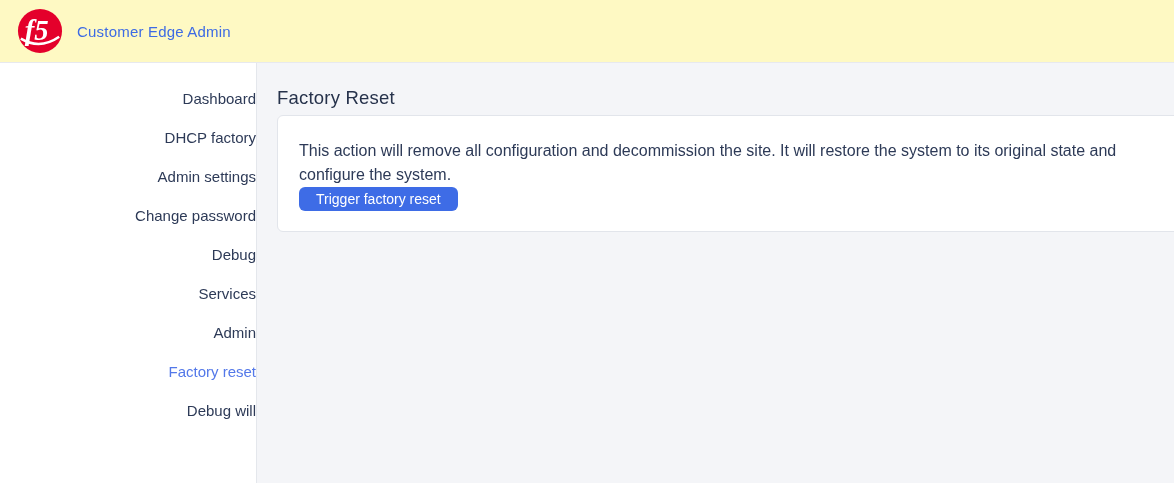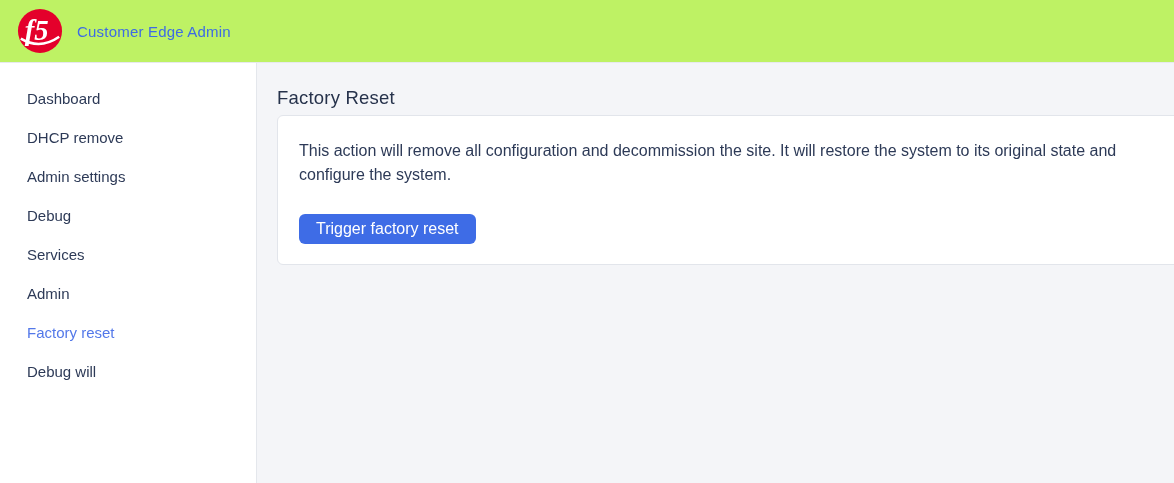--- a/index.html
+++ b/index.html
@@ -7,21 +7,21 @@
   body {
     font-family: "Liberation Sans", "DejaVu Sans", sans-serif;
     background: #ffffff;
     color: #2D3A57;
   }
   .header {
     height: 63px;
     display: flex;
     align-items: center;
     padding-left: 17px;
-    background: #bef264;
+    background: #fef9c3;
     border-bottom: 1px solid #E7E9EE;
   }
   .logo { width: 46px; height: 46px; display: block; }
   .brand-title {
     margin-left: 14px;
     color: #3D6BE4;
     font-weight: 400;
     font-size: 15px;
     letter-spacing: 0.2px;
   }
@@ -29,25 +29,26 @@
   .sidebar {
     width: 257px;
     flex-shrink: 0;
     background: #ffffff;
     border-right: 1px solid #E4E7EC;
     padding-top: 16px;
   }
   .nav-item {
     height: 39px;
     line-height: 39px;
-    padding-left: 27px;
+    padding-left: 34px;
     font-size: 15px;
     color: #2D3A57;
     cursor: pointer;
     user-select: none;
+    text-align: right;
   }
   .nav-item.active { color: #5378E9; }
   .main {
     flex: 1;
     background: #F4F5F8;
     padding: 22px 0 0 20px;
     overflow: hidden;
   }
   .page-title {
     font-size: 18.5px;
@@ -65,50 +66,50 @@
     padding: 23px 0 20px 21px;
   }
   .card-text {
     font-size: 16px;
     line-height: 24px;
     white-space: nowrap;
     color: #2D3A57;
   }
   .reset-button {
     display: inline-block;
-    margin-top: 27px;
-    height: 30px;
+    height: 24px;
     padding: 0 17px;
     background: #3E6CE6;
     color: #ffffff;
     border: none;
     border-radius: 6px;
-    font-size: 16px;
+    font-size: 14px;
     font-family: inherit;
     cursor: pointer;
   }
 </style>
 </head>
 <body>
 
 <div class="header">
   <svg class="logo" viewBox="0 0 48 48" aria-hidden="true">
     <circle cx="24" cy="24" r="23" fill="#E4002B"></circle>
     <path d="M4 32 Q 24 44 44 30" fill="none" stroke="#ffffff" stroke-width="2.6"></path>
     <text x="8" y="33" font-size="30" font-style="italic" font-weight="bold" fill="#ffffff" font-family="'Liberation Serif', serif">f5</text>
   </svg>
   <div class="brand-title">Customer Edge Admin</div>
 </div>
 
 <div class="layout">
 
   <nav class="sidebar">
     <div class="nav-item">Dashboard</div>
-    <div class="nav-item">DHCP remove</div>
+    <div class="nav-item">DHCP factory</div>
     <div class="nav-item">Admin settings</div>
+    <div class="nav-item">Change password</div>
     <div class="nav-item">Debug</div>
     <div class="nav-item">Services</div>
     <div class="nav-item">Admin</div>
     <div class="nav-item active">Factory reset</div>
     <div class="nav-item">Debug will</div>
   </nav>
 
   <main class="main">
     <h1 class="page-title">Factory Reset</h1>
 

